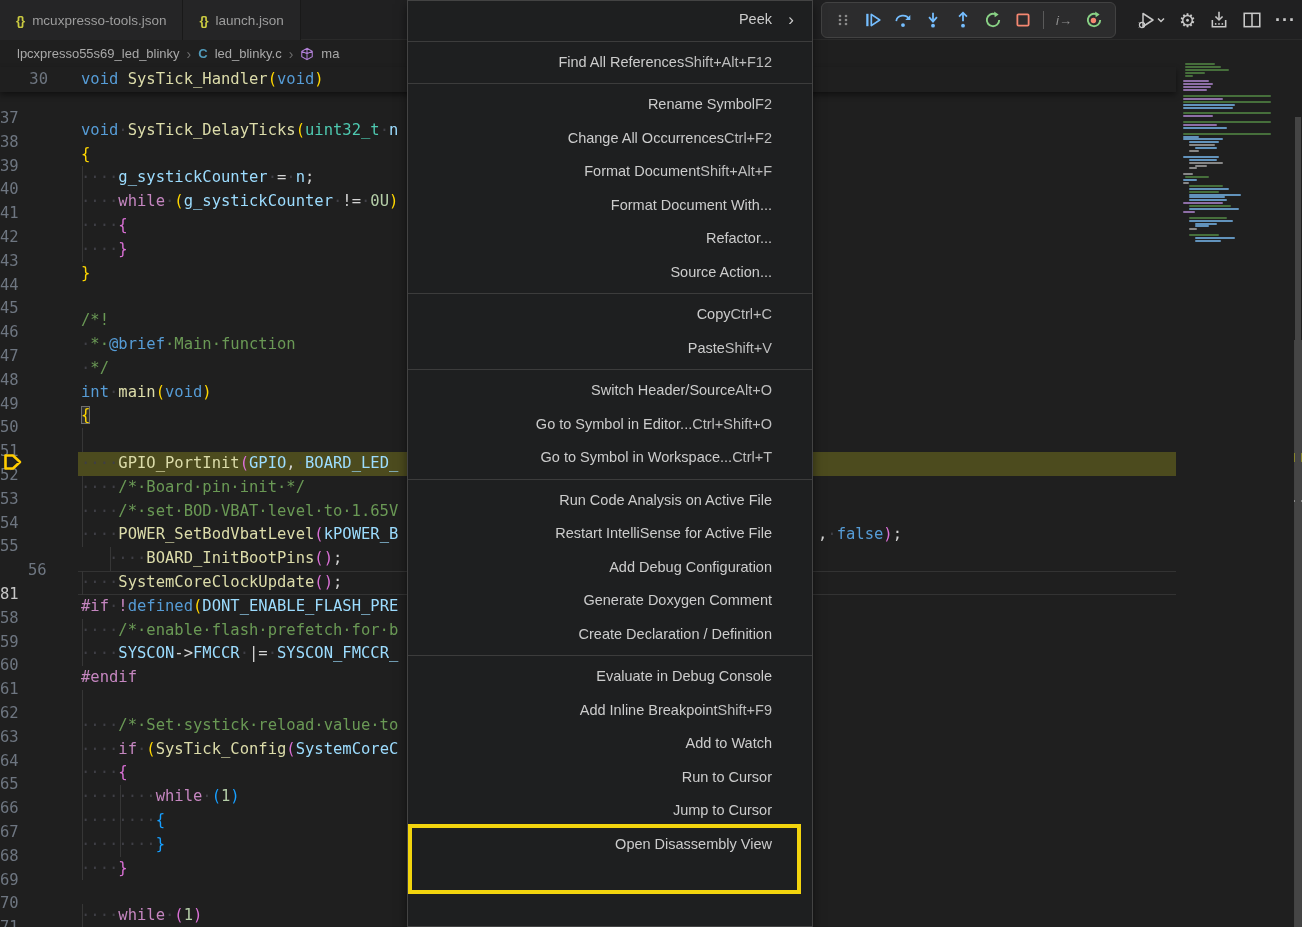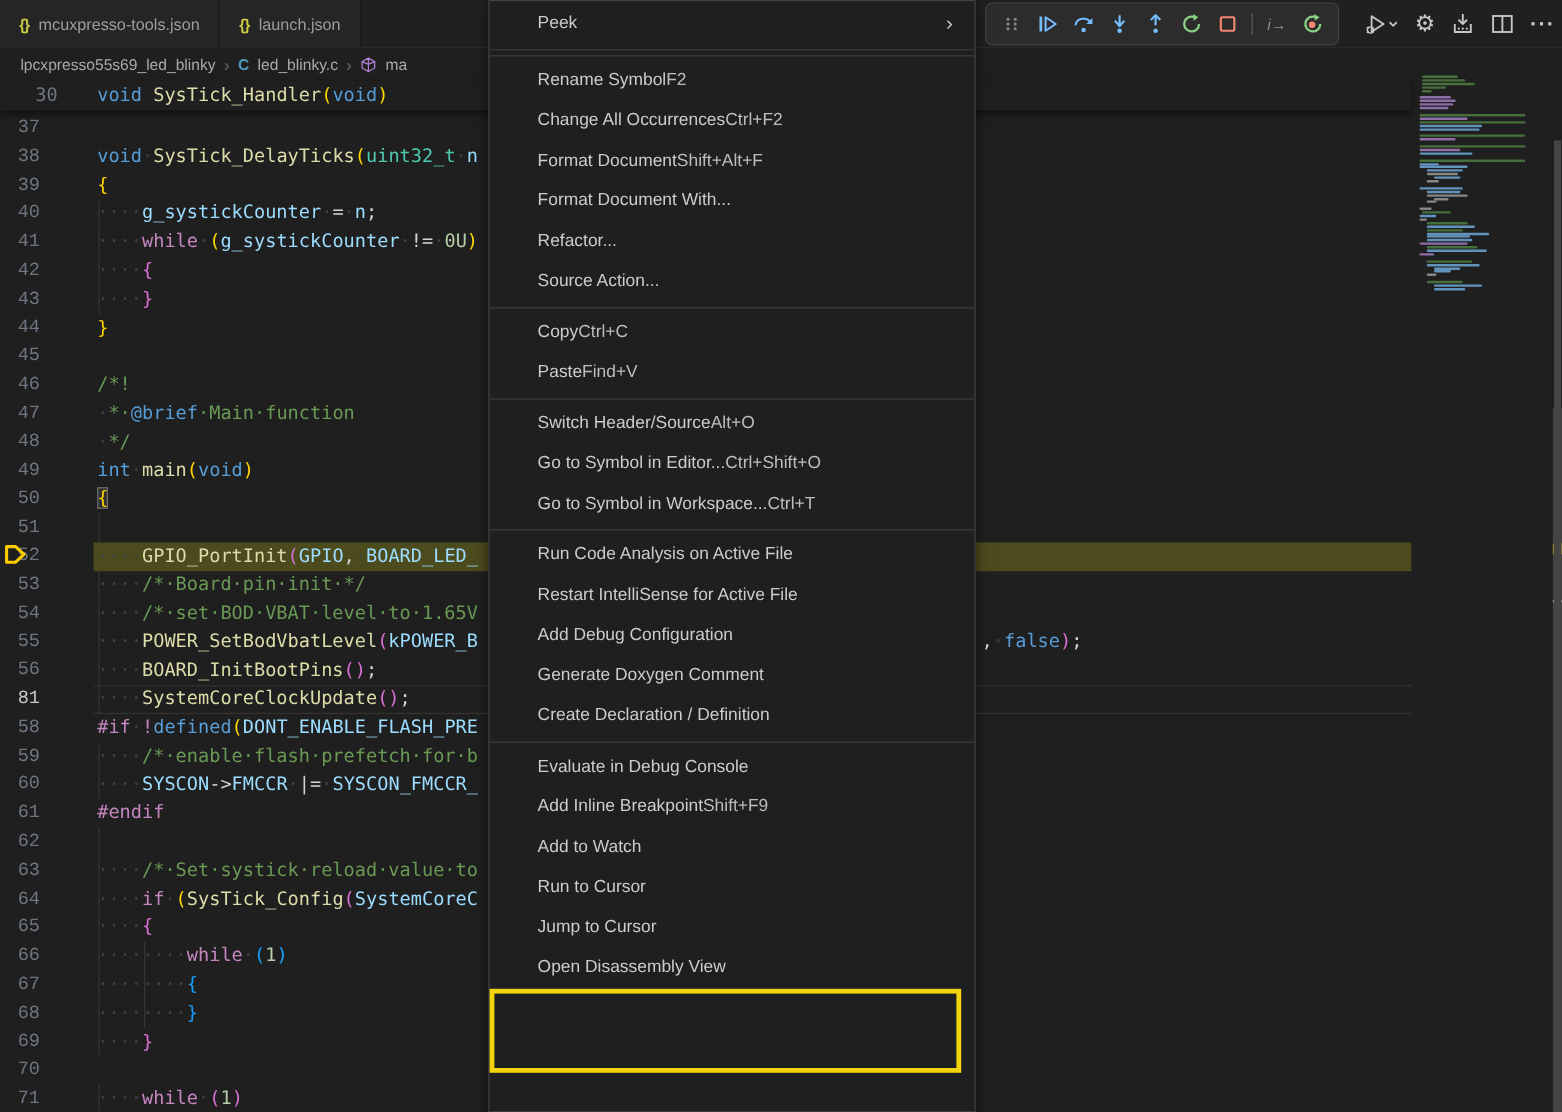--- a/index.html
+++ b/index.html
@@ -19,37 +19,37 @@
   .bc-cube{width:14px;height:14px;}
 
   
   .sticky{position:absolute;left:0;top:67px;width:1176px;height:25px;background:#1f1f1f;box-shadow:0 3px 6px rgba(0,0,0,.45);z-index:5;display:flex;}
   .sticky .gnum{width:60px;text-align:right;padding-right:12px;color:#6e7681;}
   .sticky,.crow{font-family:"DejaVu Sans Mono",monospace;font-size:15.5px;line-height:24px;white-space:pre;}
 
   
   .code{position:absolute;left:0;top:95px;width:1176px;height:832px;z-index:2;}
   .crow{position:absolute;left:0;width:1176px;height:23.8px;line-height:23.8px;}
-  .crow .gnum{position:absolute;left:0;top:0;width:48px;text-align:center;color:#6e7681;font-family:Liberation Mono, monospace;}
+  .crow .gnum{position:absolute;left:0;top:12px;width:48px;text-align:left;color:#6e7681;}
   .crow.cur .gnum{color:#c6c6c6;}
   .crow .ctext{position:absolute;left:81px;top:0;}
   .guide{position:absolute;top:0;width:1px;height:23.8px;background:#363636;}
   .tk-kw{color:#569CD6}.tk-ct{color:#C586C0}.tk-fn{color:#DCDCAA}.tk-va{color:#9CDCFE}
   .tk-nu{color:#B5CEA8}.tk-co{color:#6A9955}.tk-b1{color:#FFD700}.tk-b2{color:#DA70D6}
   .tk-b3{color:#179FFF}.tk-pu{color:#D4D4D4}.tk-ws{color:#3F3F46}.tk-ty{color:#4EC9B0}.tk-pl{color:#D4D4D4}
   .tk-box{outline:1px solid #707070;outline-offset:-1px;background:rgba(120,120,120,.18);}
   .tail{position:absolute;top:0;}
 
   .dbg-line-band{position:absolute;left:78px;top:452px;width:1098px;height:23.8px;background:#4c4b1e;z-index:1;}
   .cur-line-border{position:absolute;left:78px;top:571px;width:1098px;height:23.5px;border-top:1px solid #333;border-bottom:1px solid #333;z-index:1;}
   .dbg-arrow{position:absolute;left:3px;top:452px;width:20px;height:20px;z-index:3;}
 
   
   .cmenu{position:absolute;left:407px;top:0;width:406px;height:927px;background:#1e1f20;border:1px solid #434343;z-index:10;padding-top:2px;box-shadow:0 4px 10px rgba(0,0,0,.5);}
-  .mi{height:33.5px;line-height:33.5px;padding:0 40px;font-size:14.5px;color:#cccccc;display:flex;justify-content:flex-start;cursor:pointer;}
+  .mi{height:33.5px;line-height:33.5px;padding:0 40px;font-size:14.5px;color:#cccccc;display:flex;justify-content:flex-end;cursor:pointer;}
   .mi .sc{color:#bdbdbd;}
   .msep{height:1px;background:#3c3c3c;margin:4px 0;}
   .subarrow{position:absolute;right:18px;color:#cccccc;font-size:17px;line-height:33.5px;}
   .menu-scroll{position:absolute;right:1px;top:117px;bottom:0;width:6px;background:#454545;}
   .ybox{position:absolute;left:408px;top:824px;width:393px;height:70px;border:4px solid #F2D40E;z-index:11;pointer-events:none;}
 
   
   .dtb{position:absolute;left:821px;top:2px;height:36px;display:flex;align-items:center;gap:6px;padding:0 9px;background:#2c2c2d;border:1px solid #424242;border-radius:6px;z-index:6;}
   .dtb .ic{width:24px;height:24px;display:flex;align-items:center;justify-content:center;cursor:pointer;}
   .dtb .vsep{width:1px;height:18px;background:#5a5a5a;margin:0 2px;}
@@ -121,21 +121,21 @@
       <div class="crow" style="top: 214.2px;"><span class="gnum">46</span><span class="ctext"><span class="tk tk-co">/*!</span></span></div>
       <div class="crow" style="top: 238px;"><span class="gnum">47</span><span class="ctext"><span class="tk tk-ws">·</span><span class="tk tk-co">*·</span><span class="tk tk-kw">@brief</span><span class="tk tk-co">·Main·function</span></span></div>
       <div class="crow" style="top: 261.8px;"><span class="gnum">48</span><span class="ctext"><span class="tk tk-ws">·</span><span class="tk tk-co">*/</span></span></div>
       <div class="crow" style="top: 285.6px;"><span class="gnum">49</span><span class="ctext"><span class="tk tk-kw">int</span><span class="tk tk-ws">·</span><span class="tk tk-fn">main</span><span class="tk tk-b1">(</span><span class="tk tk-kw">void</span><span class="tk tk-b1">)</span></span></div>
       <div class="crow" style="top: 309.4px;"><span class="gnum">50</span><span class="ctext"><span class="tk tk-b1 tk-box">{</span></span></div>
       <div class="crow" style="top: 333.2px;"><span class="gnum">51</span><div class="guide" style="left: 82px;"></div></div>
       <div class="crow" style="top: 357px;"><span class="gnum">52</span><span class="ctext"><span class="tk tk-ws">····</span><span class="tk tk-fn">GPIO_PortInit</span><span class="tk tk-b2">(</span><span class="tk tk-va">GPIO</span><span class="tk tk-pu">,</span><span class="tk tk-ws">·</span><span class="tk tk-va">BOARD_LED_</span></span></div>
       <div class="crow" style="top: 380.8px;"><span class="gnum">53</span><div class="guide" style="left: 82px;"></div><span class="ctext"><span class="tk tk-ws">····</span><span class="tk tk-co">/*·Board·pin·init·*/</span></span></div>
       <div class="crow" style="top: 404.6px;"><span class="gnum">54</span><div class="guide" style="left: 82px;"></div><span class="ctext"><span class="tk tk-ws">····</span><span class="tk tk-co">/*·set·BOD·VBAT·level·to·1.65V</span></span></div>
       <div class="crow" style="top: 428.4px;"><span class="gnum">55</span><div class="guide" style="left: 82px;"></div><span class="ctext"><span class="tk tk-ws">····</span><span class="tk tk-fn">POWER_SetBodVbatLevel</span><span class="tk tk-b2">(</span><span class="tk tk-va">kPOWER_B</span></span><span class="tail" style="left: 818px;"><span class="tk tk-pu">,</span><span class="tk tk-ws">·</span><span class="tk tk-kw">false</span><span class="tk tk-b2">)</span><span class="tk tk-pu">;</span></span></div>
-      <div class="crow" style="top: 452.2px;"><span class="gnum">56</span><div class="guide" style="left: 82px;"></div><span class="ctext"><span class="tk tk-ws">····</span><span class="tk tk-fn">BOARD_InitBootPins</span><span class="tk tk-b2">()</span><span class="tk tk-pu">;</span></span></div>
+      <div class="crow" style="top: 452.2px; margin-left: 28px;"><span class="gnum">56</span><div class="guide" style="left: 82px;"></div><span class="ctext"><span class="tk tk-ws">····</span><span class="tk tk-fn">BOARD_InitBootPins</span><span class="tk tk-b2">()</span><span class="tk tk-pu">;</span></span></div>
       <div class="crow cur" style="top: 476px;"><span class="gnum">81</span><div class="guide" style="left: 82px;"></div><span class="ctext"><span class="tk tk-ws">····</span><span class="tk tk-fn">SystemCoreClockUpdate</span><span class="tk tk-b2">()</span><span class="tk tk-pu">;</span></span></div>
       <div class="crow" style="top: 499.8px;"><span class="gnum">58</span><span class="ctext"><span class="tk tk-ct">#if</span><span class="tk tk-ws">·</span><span class="tk tk-ct">!</span><span class="tk tk-kw">defined</span><span class="tk tk-b1">(</span><span class="tk tk-va">DONT_ENABLE_FLASH_PRE</span></span></div>
       <div class="crow" style="top: 523.6px;"><span class="gnum">59</span><div class="guide" style="left: 82px;"></div><span class="ctext"><span class="tk tk-ws">····</span><span class="tk tk-co">/*·enable·flash·prefetch·for·b</span></span></div>
       <div class="crow" style="top: 547.4px;"><span class="gnum">60</span><div class="guide" style="left: 82px;"></div><span class="ctext"><span class="tk tk-ws">····</span><span class="tk tk-va">SYSCON</span><span class="tk tk-pu">-&gt;</span><span class="tk tk-va">FMCCR</span><span class="tk tk-ws">·</span><span class="tk tk-pu">|=</span><span class="tk tk-ws">·</span><span class="tk tk-va">SYSCON_FMCCR_</span></span></div>
       <div class="crow" style="top: 571.2px;"><span class="gnum">61</span><span class="ctext"><span class="tk tk-ct">#endif</span></span></div>
       <div class="crow" style="top: 595px;"><span class="gnum">62</span><div class="guide" style="left: 82px;"></div><span class="ctext"></span></div>
       <div class="crow" style="top: 618.8px;"><span class="gnum">63</span><div class="guide" style="left: 82px;"></div><span class="ctext"><span class="tk tk-ws">····</span><span class="tk tk-co">/*·Set·systick·reload·value·to</span></span></div>
       <div class="crow" style="top: 642.6px;"><span class="gnum">64</span><div class="guide" style="left: 82px;"></div><span class="ctext"><span class="tk tk-ws">····</span><span class="tk tk-ct">if</span><span class="tk tk-ws">·</span><span class="tk tk-b1">(</span><span class="tk tk-fn">SysTick_Config</span><span class="tk tk-b2">(</span><span class="tk tk-va">SystemCoreC</span></span></div>
       <div class="crow" style="top: 666.4px;"><span class="gnum">65</span><div class="guide" style="left: 82px;"></div><span class="ctext"><span class="tk tk-ws">····</span><span class="tk tk-b2">{</span></span></div>
       <div class="crow" style="top: 690.2px;"><span class="gnum">66</span><div class="guide" style="left: 82px;"></div><div class="guide" style="left: 119.5px;"></div><span class="ctext"><span class="tk tk-ws">········</span><span class="tk tk-ct">while</span><span class="tk tk-ws">·</span><span class="tk tk-b3">(</span><span class="tk tk-nu">1</span><span class="tk tk-b3">)</span></span></div>
@@ -296,20 +296,24 @@
     </span>
     <span class="ic more">···</span>
   </div>
 
   <div class="cmenu" id="cmenu">
       <div class="mi" style="position: relative;">
         <span>Peek</span>
         <span class="subarrow">›</span>
       </div>
       <div class="msep"></div>
+      <div class="mi">
+        <span>Find All References</span>
+        <span class="sc">Shift+Alt+F12</span>
+      </div>
       <div class="msep"></div>
       <div class="mi">
         <span>Rename Symbol</span>
         <span class="sc">F2</span>
       </div>
       <div class="mi">
         <span>Change All Occurrences</span>
         <span class="sc">Ctrl+F2</span>
       </div>
       <div class="mi">
@@ -325,21 +329,21 @@
       <div class="mi">
         <span>Source Action...</span>
       </div>
       <div class="msep"></div>
       <div class="mi">
         <span>Copy</span>
         <span class="sc">Ctrl+C</span>
       </div>
       <div class="mi">
         <span>Paste</span>
-        <span class="sc">Find+V</span>
+        <span class="sc">Shift+V</span>
       </div>
       <div class="msep"></div>
       <div class="mi">
         <span>Switch Header/Source</span>
         <span class="sc">Alt+O</span>
       </div>
       <div class="mi">
         <span>Go to Symbol in Editor...</span>
         <span class="sc">Ctrl+Shift+O</span>
       </div>

